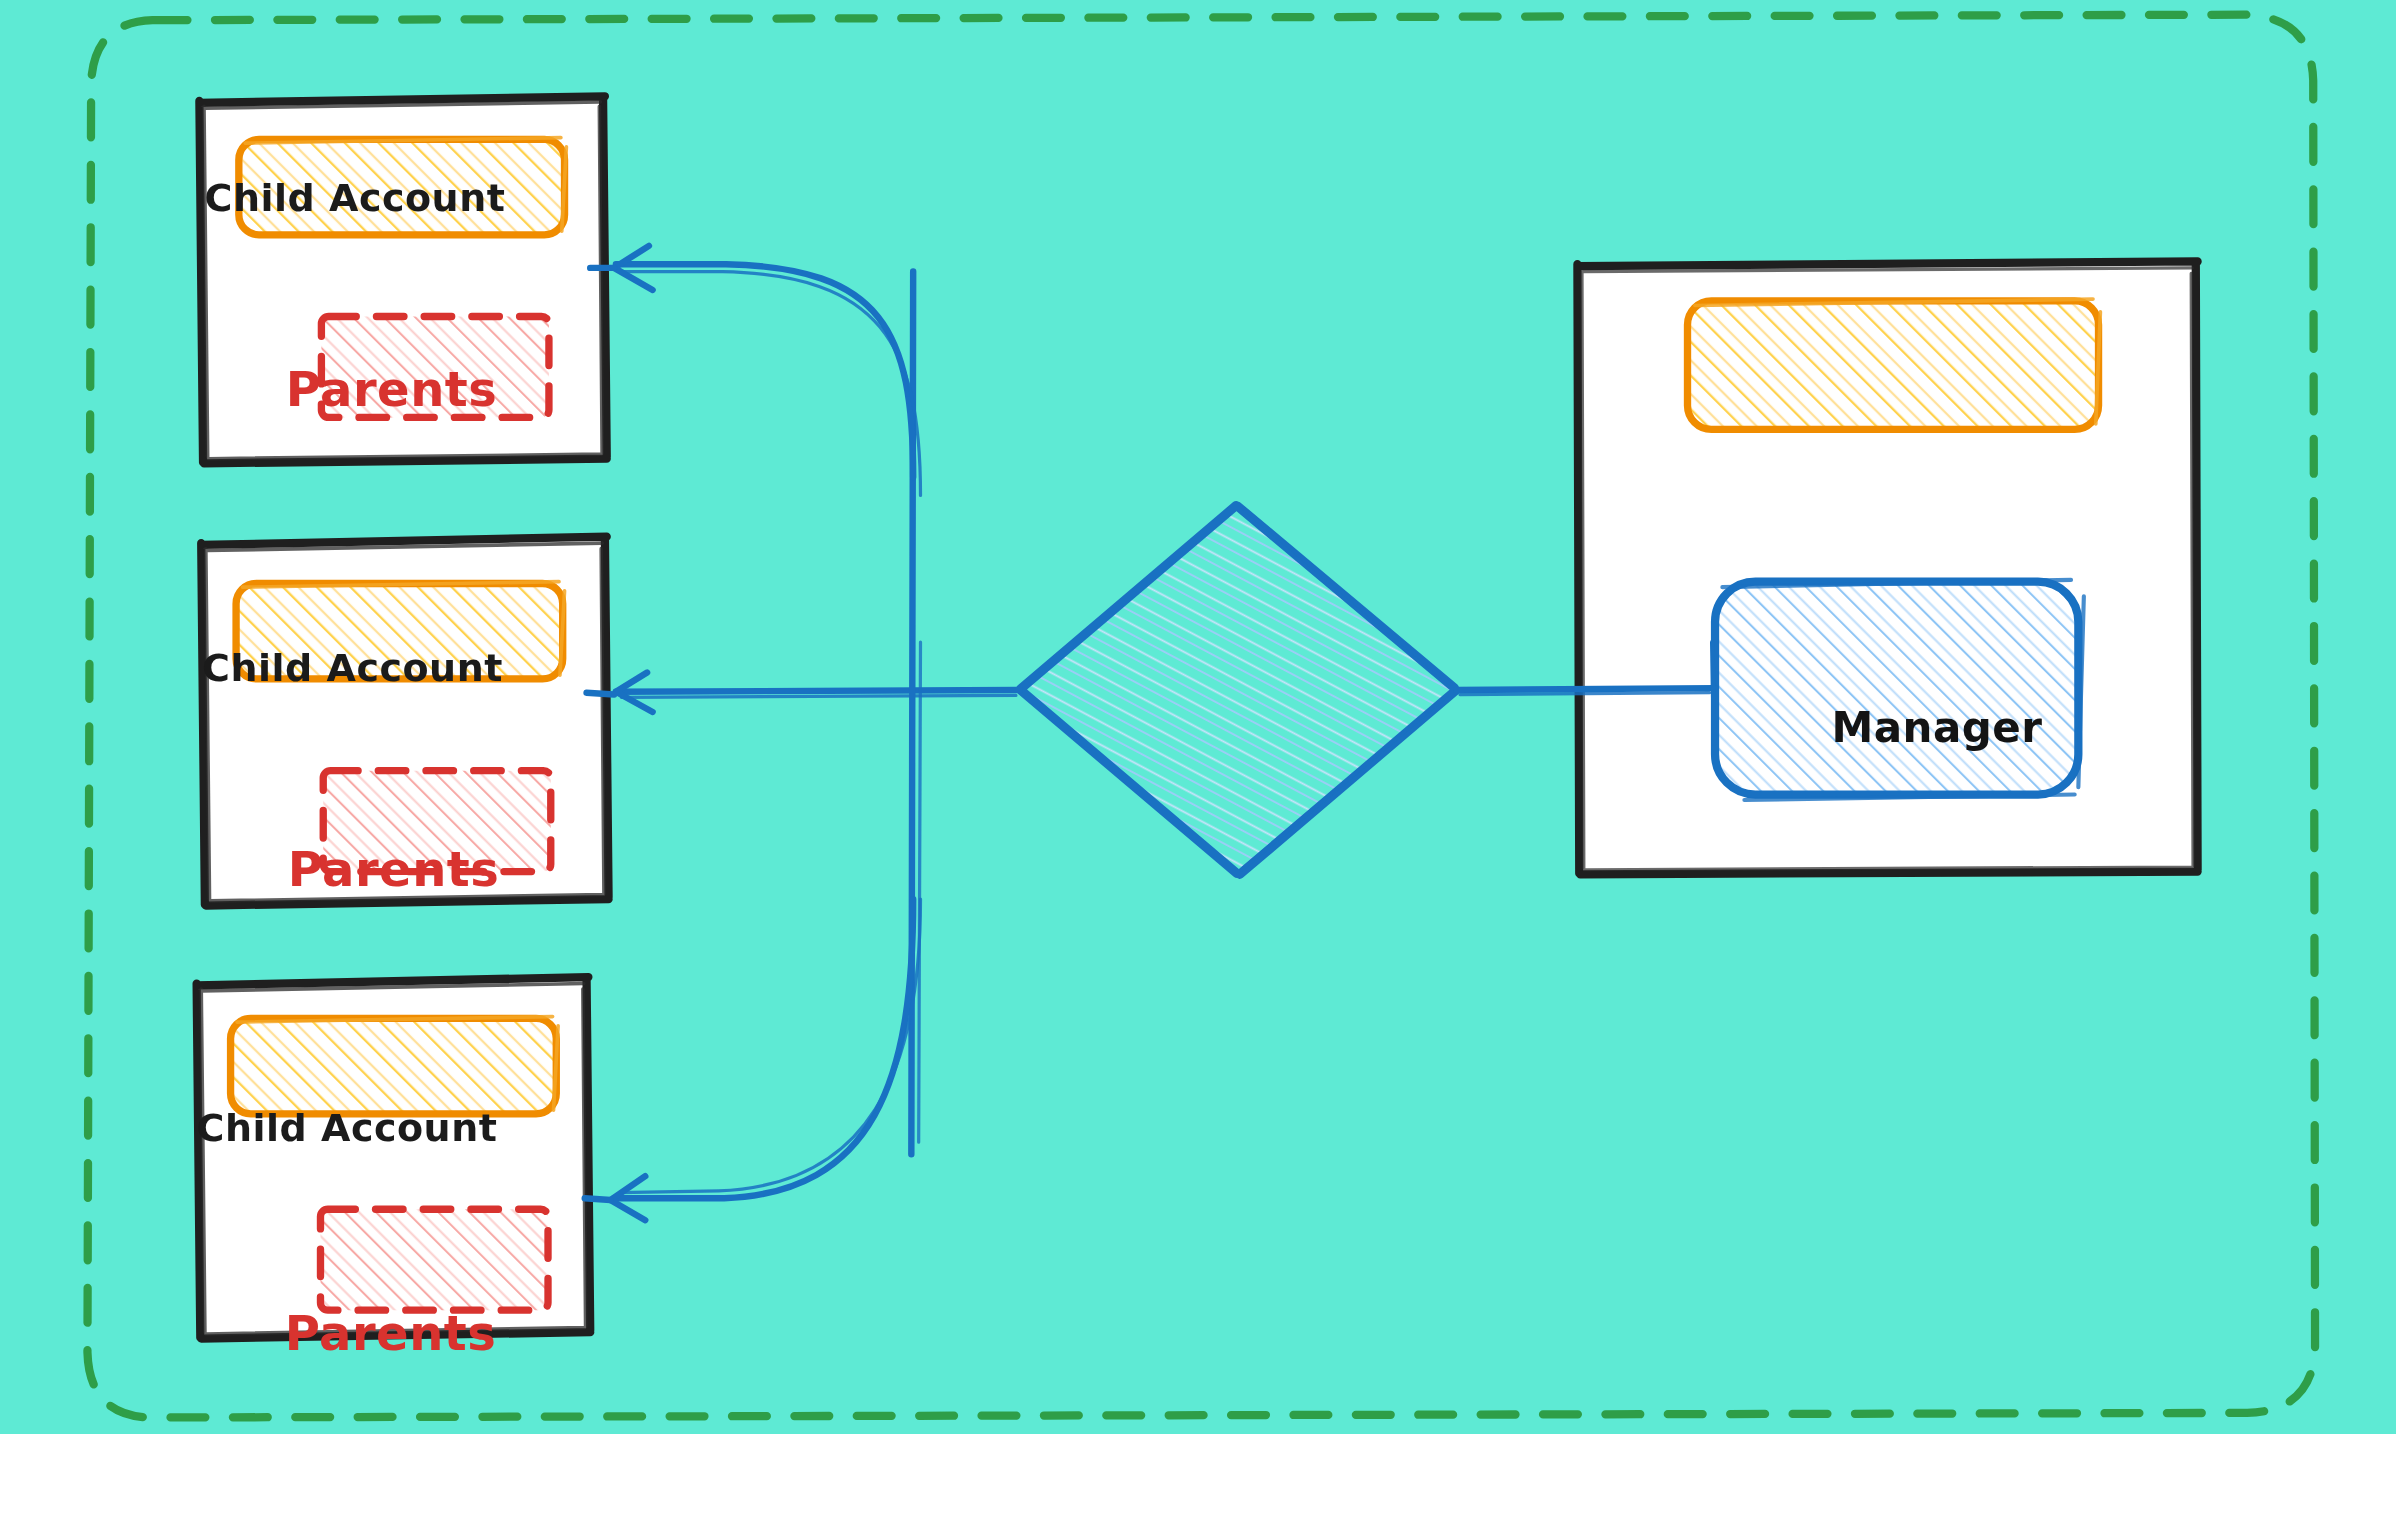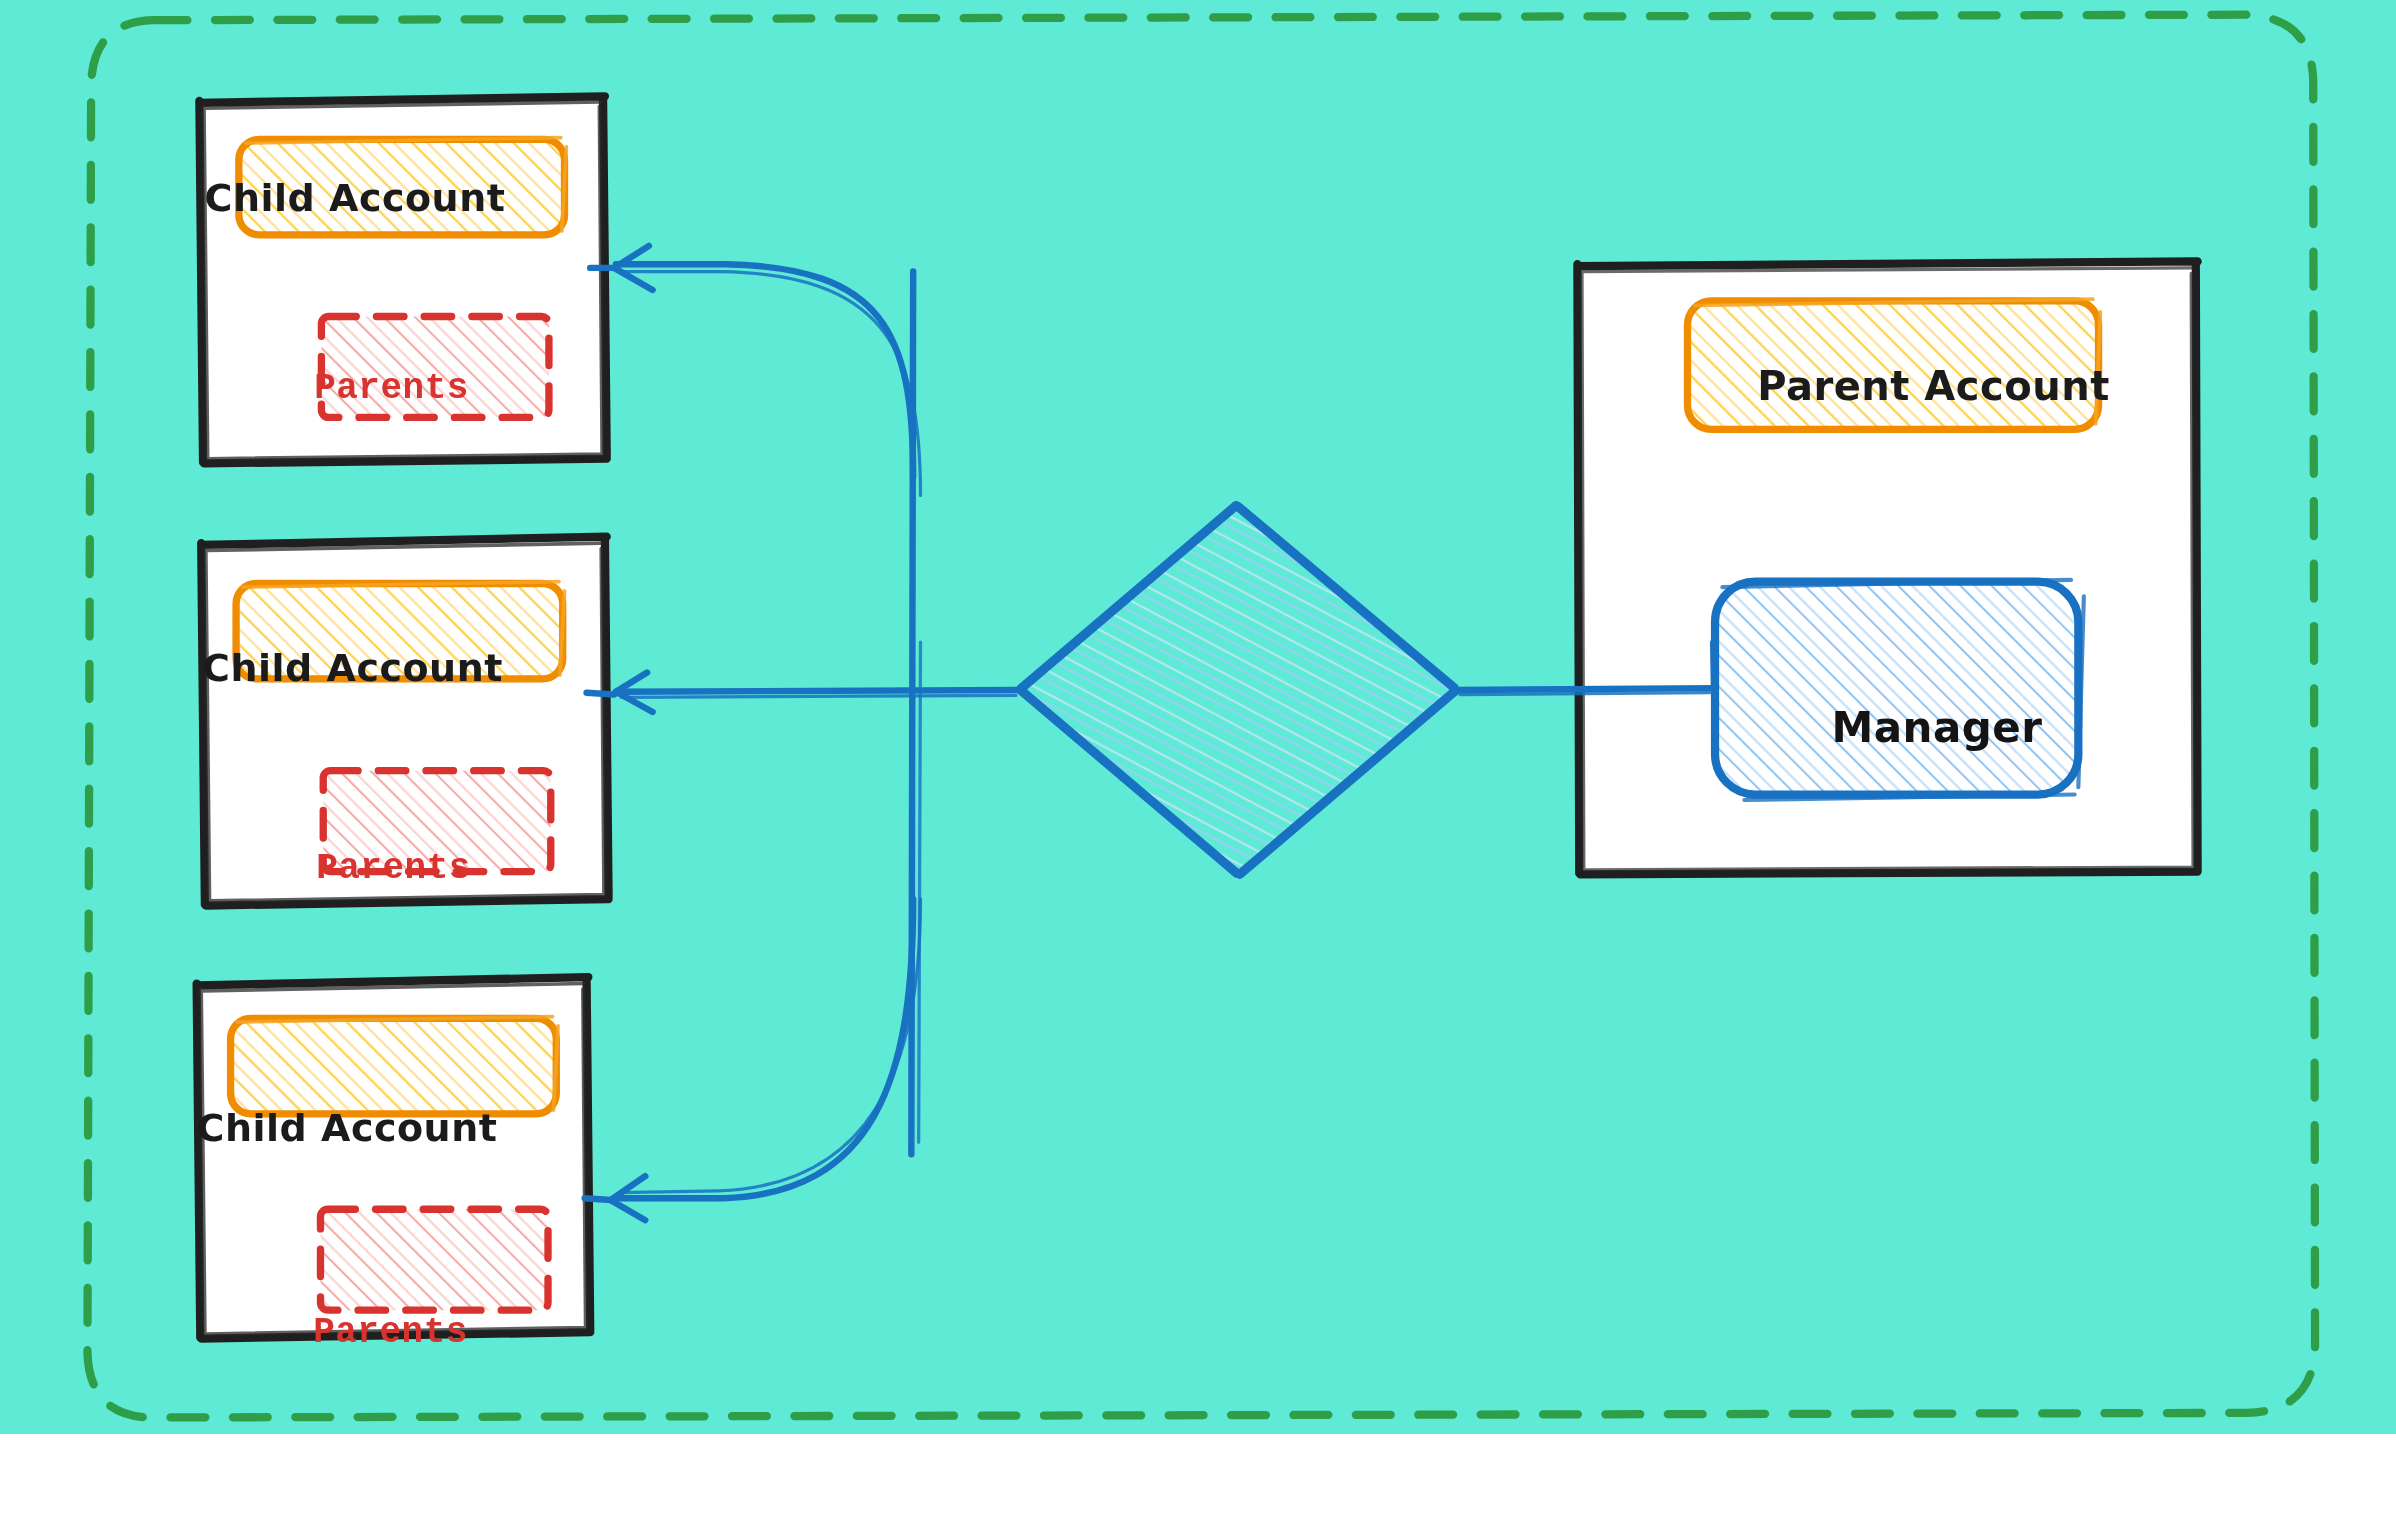--- a/index.html
+++ b/index.html
@@ -33,24 +33,23 @@
     white-space: pre-line;
     font-family: "DejaVu Sans", sans-serif;
     font-weight: 700;
   }
   .lbl-child {
     font-size: 38px;
     color: #1b1b1b;
     letter-spacing: 0.5px;
   }
   .lbl-parents {
-    font-size: 36px;
+    font-size: 48px;
     color: #d8332f;
     letter-spacing: 0.5px;
-    font-family: Liberation Mono, monospace;
   }
   .lbl-parent-acct {
     font-size: 40px;
     color: #1b1b1b;
     letter-spacing: 0.5px;
   }
   .lbl-manager {
     font-size: 42px;
     color: #141414;
     letter-spacing: 0.5px;
@@ -201,17 +200,16 @@
   <div class="lbl lbl-child" style="left:183px; top:147px; width:344px; height:101px;">Child Account</div>
   <div class="lbl lbl-parents" style="left:271px; top:335px; width:241px; height:107px;">Parents</div>
 
   <div class="lbl lbl-child" style="left:180px; top:617px; width:345px; height:101px;">Child Account</div>
   <div class="lbl lbl-parents" style="left:273px; top:815px; width:241px; height:107px;">Parents</div>
 
   <div class="lbl lbl-child" style="left:175px; top:1077px; width:344px; height:101px;">Child Account</div>
   <div class="lbl lbl-parents" style="left:270px; top:1279px; width:241px; height:107px;">Parents</div>
 
 
-  <div class="lbl lbl-parent-acct" style="left:1716px; top:318px; width:435px; height:136px;">Parent Account</div>
   <div class="lbl lbl-manager" style="left:1745px; top:615px; width:384px; height:225px;text-align:center;">Manager</div>
 
 </div>
 
 
 </body></html>

